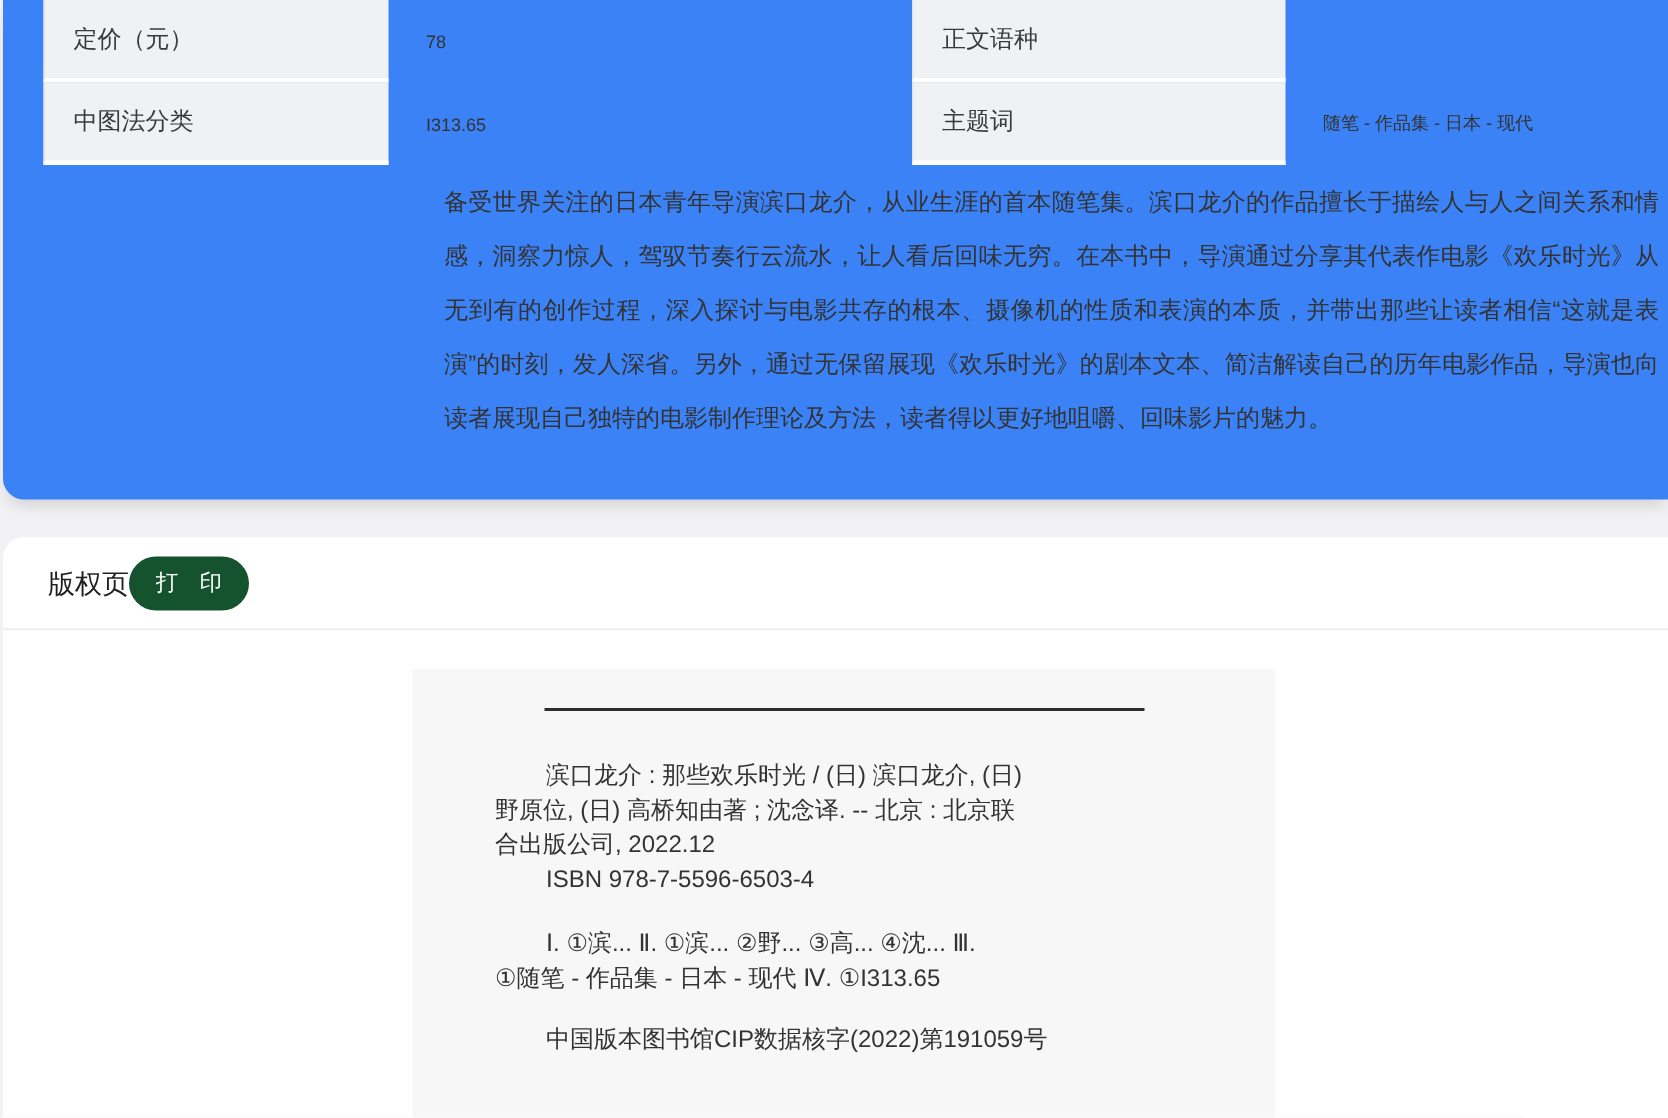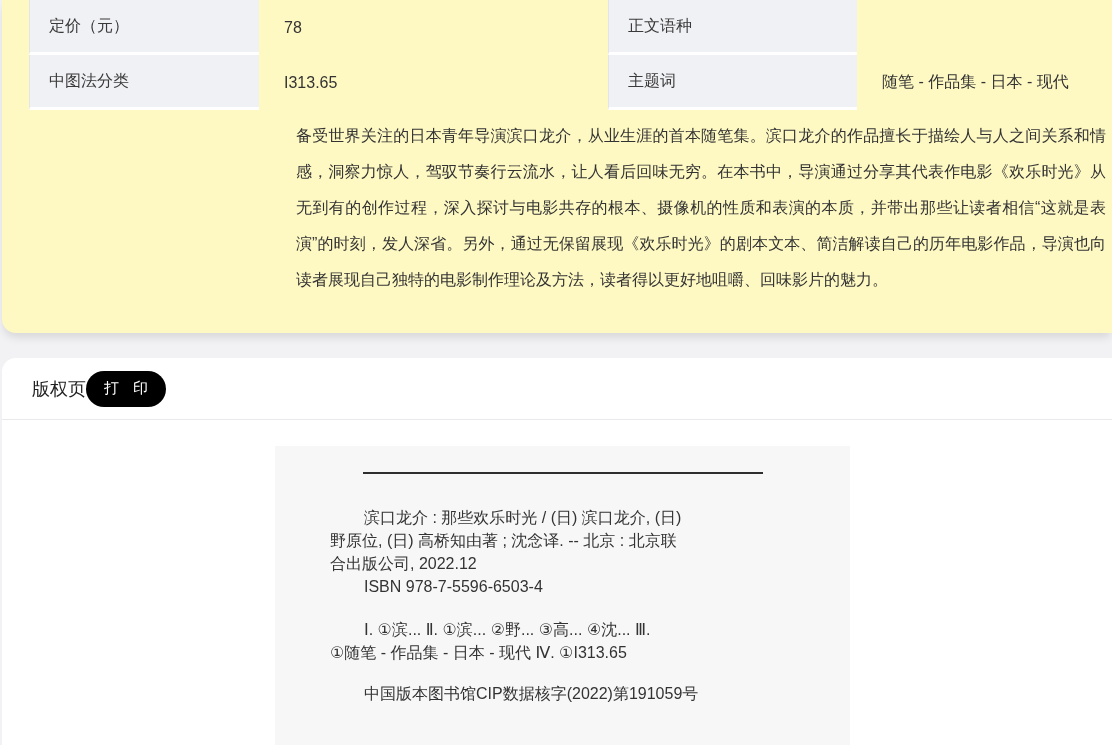--- a/index.html
+++ b/index.html
@@ -2,21 +2,21 @@
 <html><head>
 <meta charset="utf-8">
 <style>
   * { margin:0; padding:0; box-sizing:border-box; }
   html,body { width:1112px; height:745px; overflow:hidden;
     font-family:"Liberation Sans","DejaVu Sans",sans-serif;
     background:#f2f2f4; color:#333; }
 
   
   .card-top{
-    margin-left:2px; width:1110px; height:333px; background:#fef9c3;
+    margin-left:2px; width:1110px; height:333px; background:#3b82f6;
     border-radius:0 0 0 14px;
     box-shadow:0 6px 10px -2px rgba(0,0,0,.12);
     position:relative; z-index:2;
   }
   .meta-table{
     margin-left:27px;
     display:grid;
     grid-template-columns:230px 349px 249px 1fr;
     grid-template-rows:55px 55px 196px;
   }
@@ -24,21 +24,21 @@
     background:#f0f1f5;
     border-left:1px solid #e2e4e9;
     border-bottom:3px solid #ffffff;
     display:flex; align-items:center;
     padding-left:19px;
     font-size:16px; color:#3a3a3a;
   }
   .val{
     display:flex; align-items:center;
     padding-left:25px;
-    font-size:16px; color:#333;
+    font-size:12px; color:#333;
   }
   .summary-val{
     grid-column:2 / 5;
     display:flex; align-items:center;
     padding:0 6px 0 37px;
     font-size:16px; line-height:36px; color:#333;
     text-align:justify;
   }
 
   
@@ -48,21 +48,21 @@
     position:relative; z-index:1;
   }
   .section-header{
     height:62px; display:flex; align-items:center; justify-content:flex-start;
     padding:0 10px 0 30px;
     border-bottom:1px solid #e9e9eb;
   }
   .section-title{ font-size:18px; color:#1f1f1f; }
   .print-btn{
     width:80px; height:36px; border:none; cursor:pointer;
-    border-radius:18px; background:#000000; color:#fff;
+    border-radius:18px; background:#14532d; color:#fff;
     font-size:15px; letter-spacing:5px; padding-left:5px;
     font-family:inherit;
     display:flex; align-items:center; justify-content:center;
   }
   .cip-panel{
     margin:26px 0 0 273px; width:575px; height:360px;
     background:#f7f7f8;
   }
   .cip-rule{
     width:400px; margin:0 auto; padding-top:26px;

